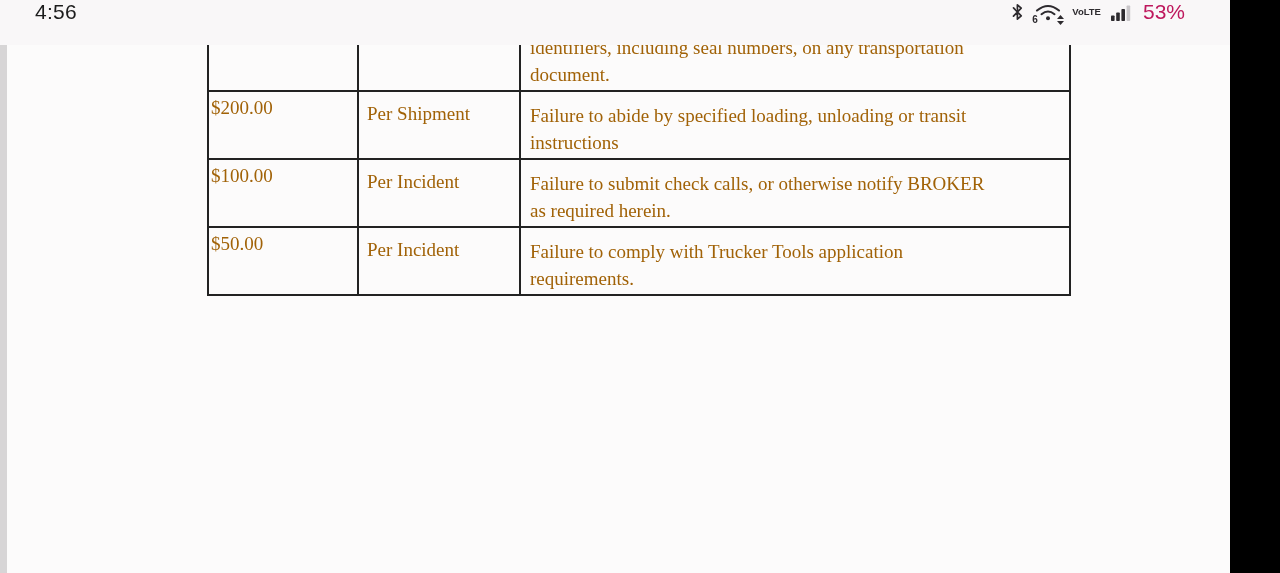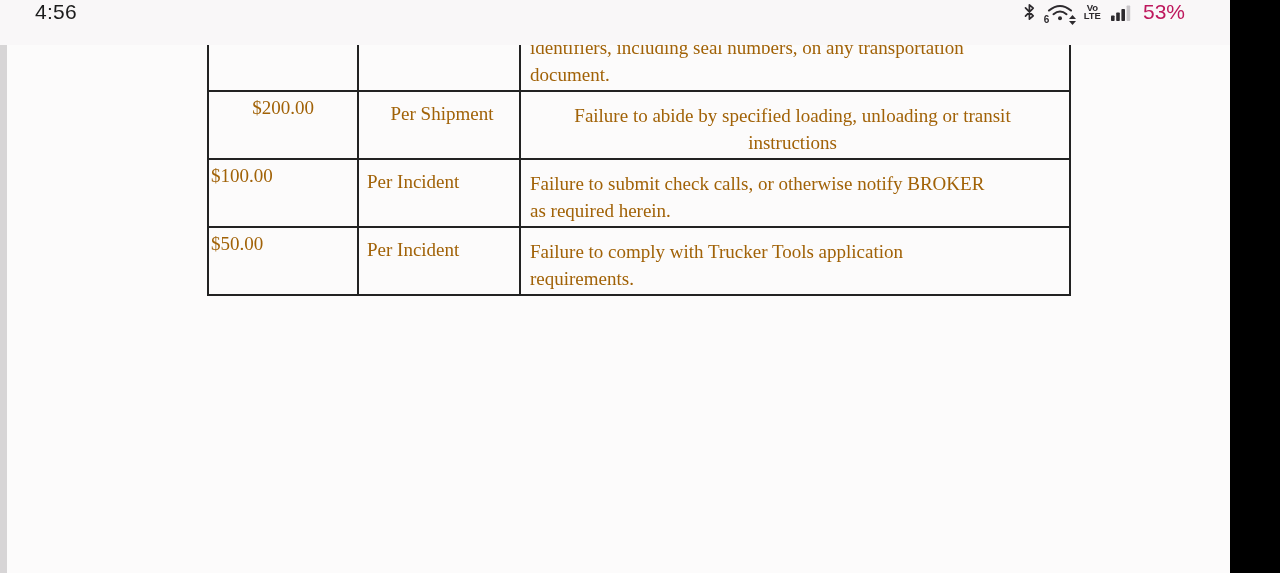--- a/index.html
+++ b/index.html
@@ -40,21 +40,21 @@
     gap: 10px;
   }
   .status-icons svg { display: block; }
   .wifi-wrap { position: relative; width: 28px; height: 22px; }
   .wifi-std {
     position: absolute; left: -2px; bottom: -2px;
     font-size: 10px; font-weight: 700; color: #2d2a2e; line-height: 10px;
   }
   .wifi-arrows { position: absolute; right: -2px; bottom: -2px; }
   .volte {
-    display: flex; flex-direction: column; align-items: center;
+    display: flex; flex-direction: row; align-items: center;
     line-height: 8.5px;
   }
   .volte span { font-size: 9.5px; font-weight: 700; color: #2d2a2e; }
   .battery-pct { font-size: 21px; font-weight: 400; color: #be185d; }
 
   
   .page {
     position: absolute;
     left: 0; top: 45px;
     width: 1230px;
@@ -89,21 +89,21 @@
   .doc-table td.c1 { padding: 2px 2px 2px 2px; }
   .doc-table td.c2 { padding: 8px 2px 2px 8px; }
   .doc-table td.c3 { padding: 10px 14px 2px 9px; }
   .doc-table tr.r1 td.c3 { padding: 0 14px 0 9px; }
   .pre { white-space: pre-line; }
 
   .clip { position: relative; height: 44px; overflow: hidden; }
   .clip .inner { position: absolute; bottom: 1px; left: 0; right: 0; }
 
   tr.r1 { height: 46px; }
-  tr.r2 { height: 61px; text-align: center; }
+  tr.r2 { height: 61px; }
   tr.r3 { height: 60px; }
   tr.r4 { height: 61px; }
   tr.r5 { height: 59px; }
   tr.r6 { height: 125px; }
 
   
   .letterbox {
     position: absolute;
     top: 0; right: 0;
     width: 50px; height: 573px;

